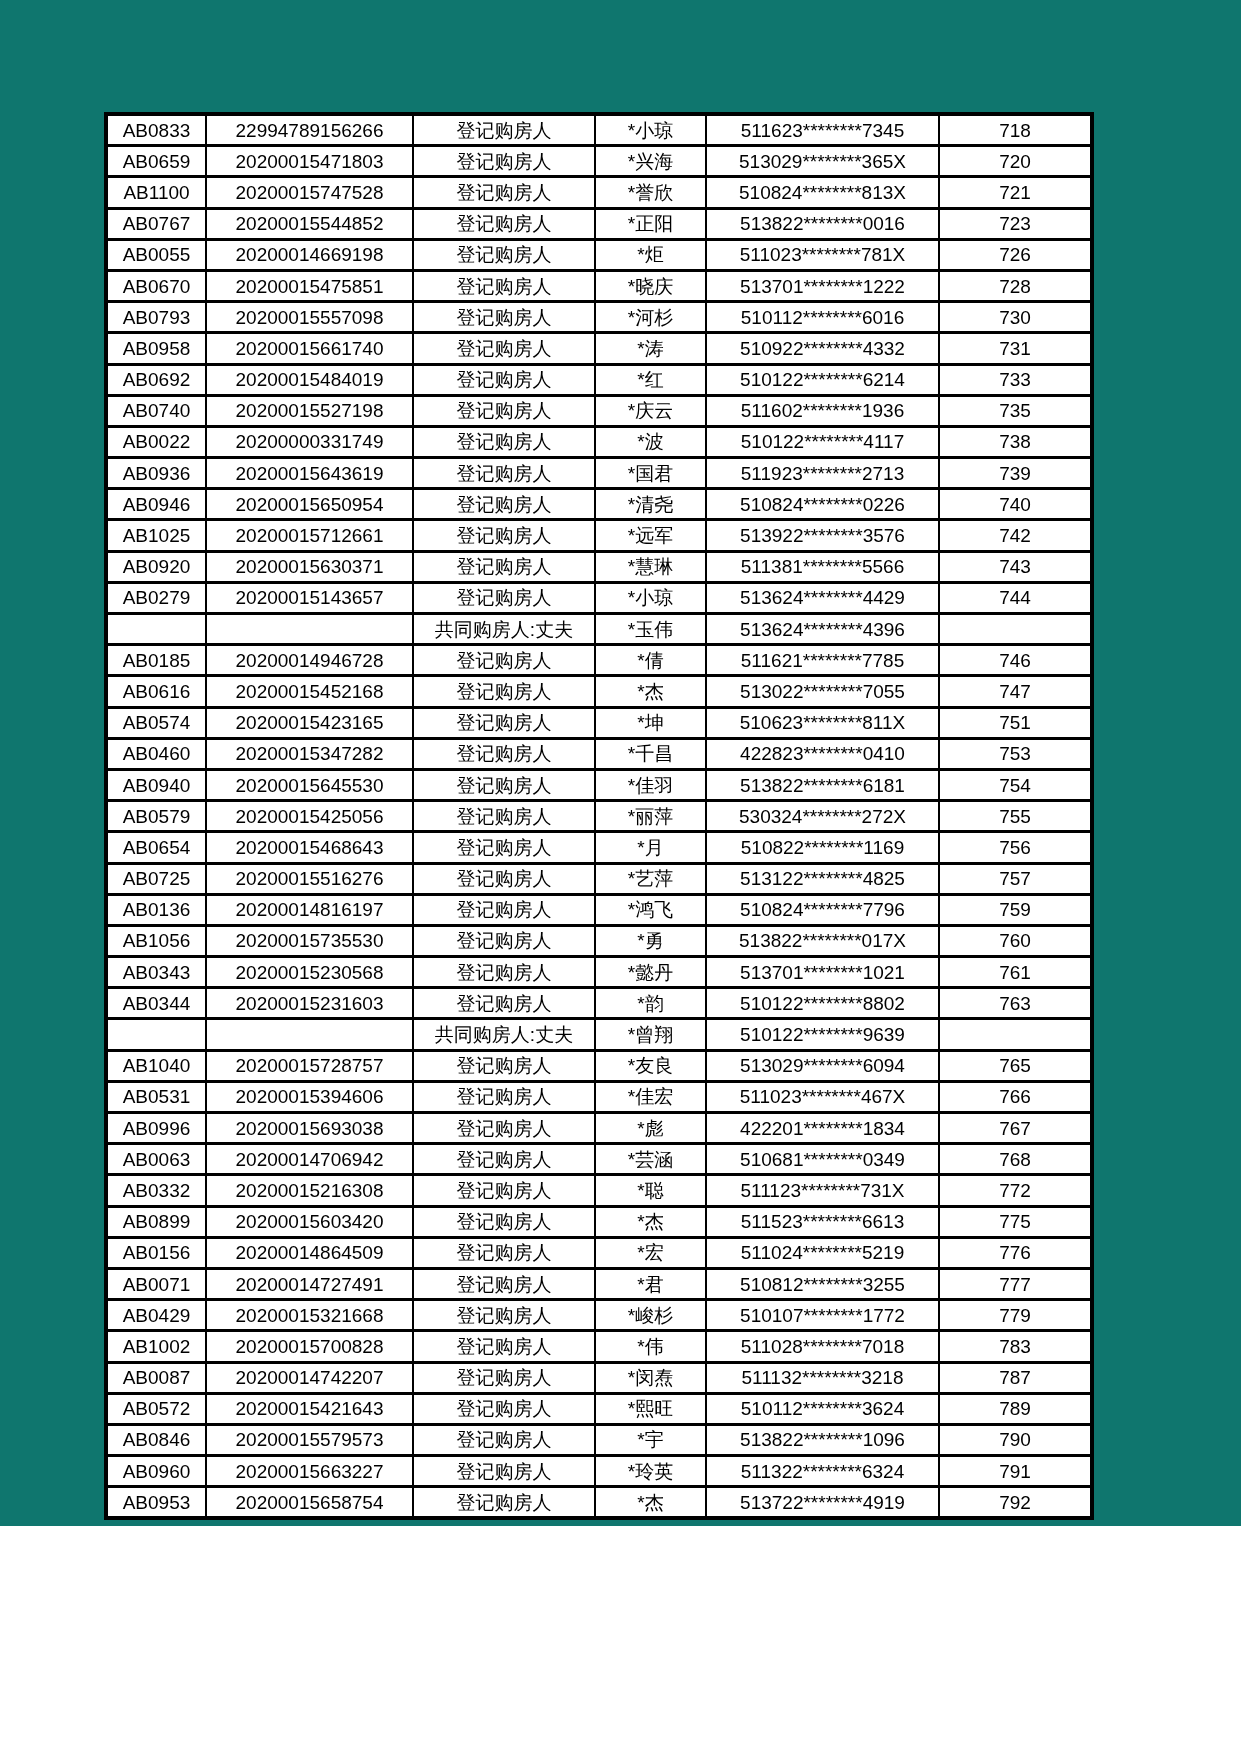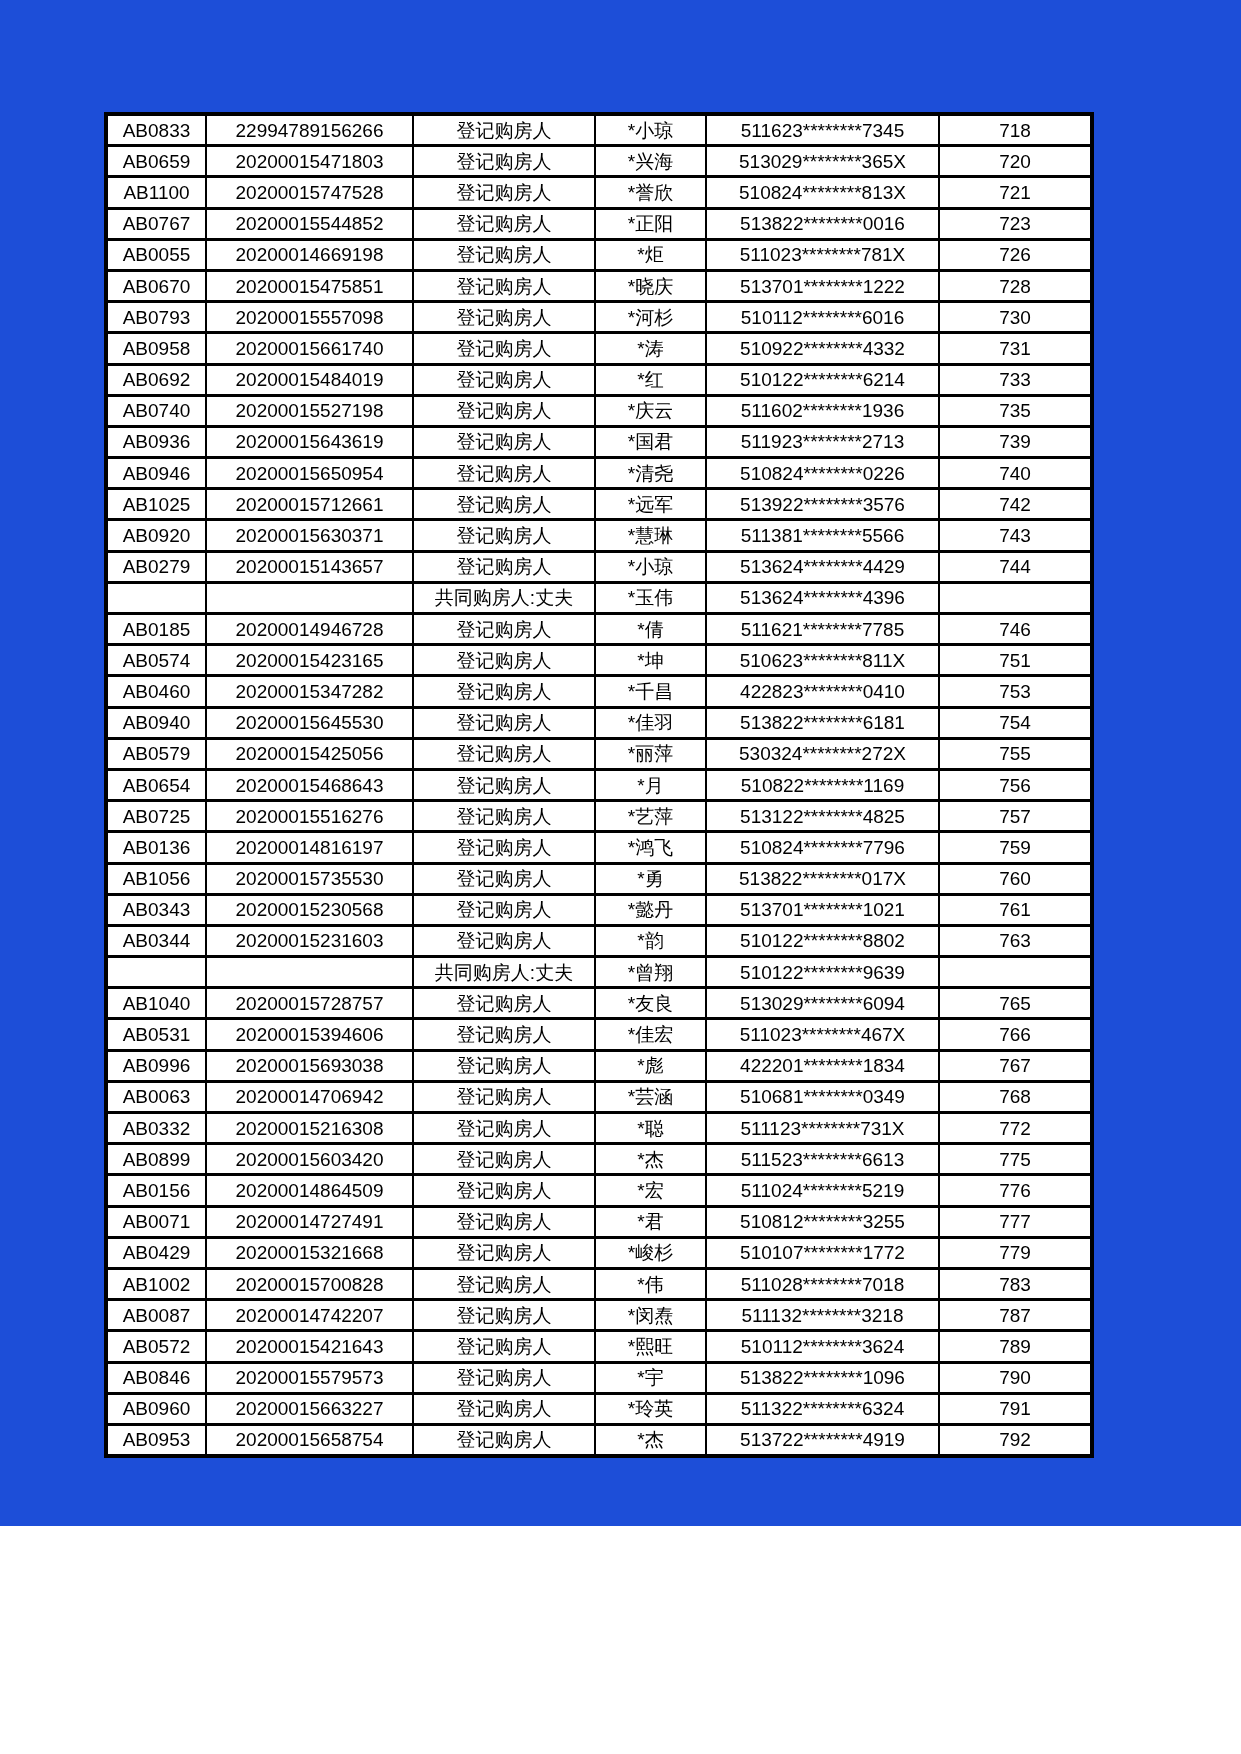--- a/index.html
+++ b/index.html
@@ -4,21 +4,21 @@
 <style>
   html, body {
     margin: 0;
     padding: 0;
     background: #ffffff;
   }
   .page {
     position: relative;
     width: 1241px;
     height: 1526px;
-    background: #1d4ed8;
+    background: #0f766e;
     font-family: "Liberation Sans", "DejaVu Sans", sans-serif;
     color: #000000;
     text-decoration: underline;
   }
   table.buyer-table {
     position: absolute;
     left: 104px;
     top: 112px;
     width: 986px;
     border-collapse: collapse;
@@ -130,20 +130,28 @@
         </tr>
         <tr>
           <td>AB0740</td>
           <td>20200015527198</td>
           <td>登记购房人</td>
           <td>*庆云</td>
           <td>511602********1936</td>
           <td>735</td>
         </tr>
         <tr>
+          <td>AB0022</td>
+          <td>20200000331749</td>
+          <td>登记购房人</td>
+          <td>*波</td>
+          <td>510122********4117</td>
+          <td>738</td>
+        </tr>
+        <tr>
           <td>AB0936</td>
           <td>20200015643619</td>
           <td>登记购房人</td>
           <td>*国君</td>
           <td>511923********2713</td>
           <td>739</td>
         </tr>
         <tr>
           <td>AB0946</td>
           <td>20200015650954</td>
@@ -184,20 +192,28 @@
           <td>513624********4396</td>
           <td></td>
         </tr>
         <tr>
           <td>AB0185</td>
           <td>20200014946728</td>
           <td>登记购房人</td>
           <td>*倩</td>
           <td>511621********7785</td>
           <td>746</td>
+        </tr>
+        <tr>
+          <td>AB0616</td>
+          <td>20200015452168</td>
+          <td>登记购房人</td>
+          <td>*杰</td>
+          <td>513022********7055</td>
+          <td>747</td>
         </tr>
         <tr>
           <td>AB0574</td>
           <td>20200015423165</td>
           <td>登记购房人</td>
           <td>*坤</td>
           <td>510623********811X</td>
           <td>751</td>
         </tr>
         <tr>

